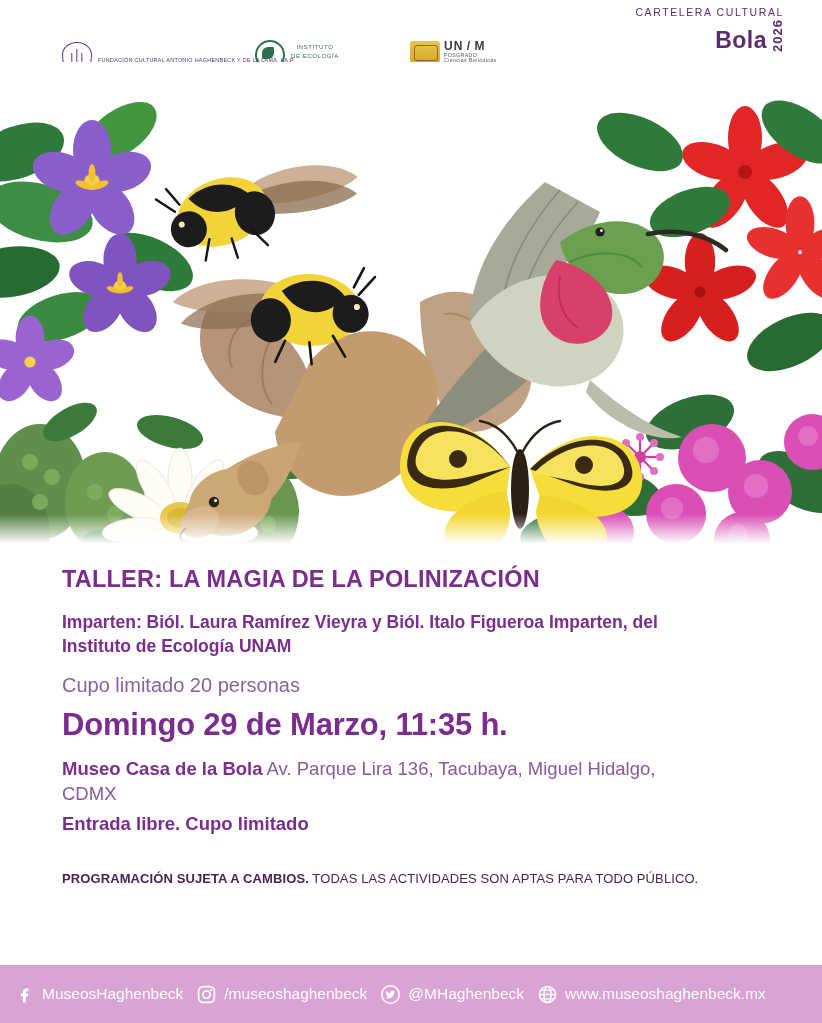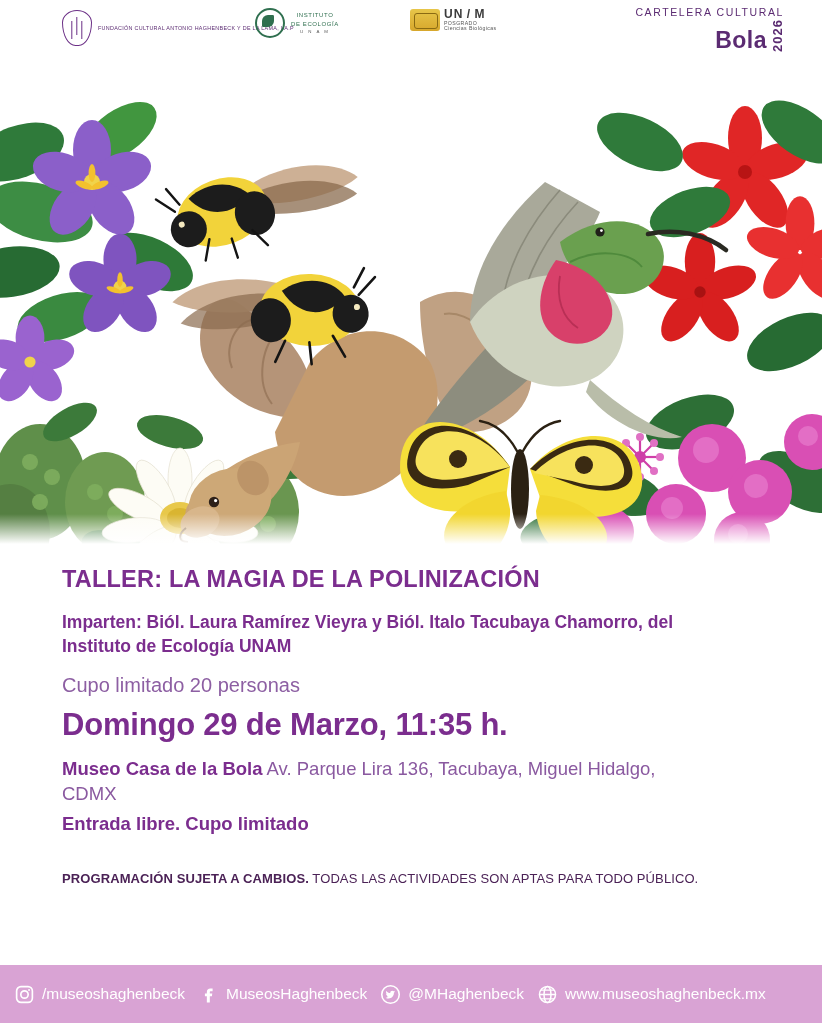--- a/index.html
+++ b/index.html
@@ -26,20 +26,21 @@
   .logo-bar {
     position: relative;
     height: 62px;
     background: #ffffff;
   }
   .logo {
     position: absolute;
     display: flex;
     align-items: center;
     gap: 6px;
+    margin-top: 32px;
   }
   .logo-fcah { left: 62px; top: 10px; }
   .logo-ecologia { left: 255px; top: 8px; }
   .logo-unam { left: 410px; top: 8px; }
 
   .crest {
     width: 28px;
     height: 34px;
     border: 1.2px solid #6b2f86;
     border-radius: 50% 50% 45% 45% / 35% 35% 65% 65%;
@@ -566,53 +567,53 @@
         <linearGradient id="fadeb" x1="0" y1="0" x2="0" y2="1">
           <stop offset="0%" stop-color="#ffffff" stop-opacity="0"></stop>
           <stop offset="100%" stop-color="#ffffff" stop-opacity="1"></stop>
         </linearGradient>
       </defs>
     </svg>
   </div>
 
   <div class="content">
     <h1 class="title">TALLER: LA MAGIA DE LA POLINIZACIÓN</h1>
-    <p class="presenters">Imparten: Biól. Laura Ramírez Vieyra y Biól. Italo Tacubaya Chamorro, del Instituto de Ecología UNAM</p>
+    <p class="presenters">Imparten: Biól. Laura Ramírez Vieyra y Biól. Italo Figueroa Imparten, del Instituto de Ecología UNAM</p>
     <p class="cupo">Cupo limitado 20 personas</p>
     <p class="date">Domingo 29 de Marzo, 11:35 h.</p>
     <p class="venue"><b>Museo Casa de la Bola</b><span class="light"> Av. Parque Lira 136, Tacubaya, Miguel Hidalgo, CDMX</span></p>
     <p class="free">Entrada libre. Cupo limitado</p>
     <p class="notice"><b>PROGRAMACIÓN SUJETA A CAMBIOS.</b><span> TODAS LAS ACTIVIDADES SON APTAS PARA TODO PÚBLICO.</span></p>
   </div>
 
   <div class="footer">
+
+    <div class="social">
+      <span class="ico">
+        <svg width="21" height="21" viewBox="0 0 24 24">
+          <path d="M14.6 8.4h2.1V5.2h-2.6c-2.5 0-4 1.6-4 4.1v1.6H7.9v3.2h2.2V21h3.4v-6.9h2.4l.4-3.2h-2.8V9.6c0-.8.3-1.2 1.1-1.2z" fill="#ffffff"></path>
+        </svg>
+      </span>
+      <span>MuseosHaghenbeck</span>
+    </div>
 
     <div class="social">
       <span class="ico">
         <svg width="21" height="21" viewBox="0 0 24 24" fill="none" stroke="#ffffff" stroke-width="1.9">
           <rect x="3" y="3" width="18" height="18" rx="5"></rect>
           <circle cx="12" cy="12" r="4.2"></circle>
           <circle cx="17.2" cy="6.8" r="1.1" fill="#ffffff" stroke="none"></circle>
         </svg>
       </span>
       <span>/museoshaghenbeck</span>
     </div>
 
     <div class="social">
       <span class="ico">
         <svg width="21" height="21" viewBox="0 0 24 24">
-          <path d="M14.6 8.4h2.1V5.2h-2.6c-2.5 0-4 1.6-4 4.1v1.6H7.9v3.2h2.2V21h3.4v-6.9h2.4l.4-3.2h-2.8V9.6c0-.8.3-1.2 1.1-1.2z" fill="#ffffff"></path>
-        </svg>
-      </span>
-      <span>MuseosHaghenbeck</span>
-    </div>
-
-    <div class="social">
-      <span class="ico">
-        <svg width="21" height="21" viewBox="0 0 24 24">
           <circle cx="12" cy="12" r="10" fill="none" stroke="#ffffff" stroke-width="1.8"></circle>
           <path d="M17.5 8.6c-.4.2-.9.3-1.3.4.5-.3.8-.7 1-1.2-.5.3-1 .5-1.5.6-.4-.5-1-.8-1.7-.8-1.3 0-2.3 1-2.3 2.3 0 .2 0 .4.1.5-1.9-.1-3.6-1-4.7-2.4-.2.3-.3.7-.3 1.2 0 .8.4 1.5 1 1.9-.4 0-.7-.1-1-.3 0 1.1.8 2 1.8 2.2-.2.1-.4.1-.6.1h-.4c.3.9 1.1 1.5 2.1 1.6-.8.6-1.7.9-2.8.9h-.5c1 .6 2.1 1 3.3 1 4 0 6.2-3.3 6.2-6.2v-.3c.4-.3.8-.7 1.1-1.2z" fill="#ffffff"></path>
         </svg>
       </span>
       <span>@MHaghenbeck</span>
     </div>
 
     <div class="social">
       <span class="ico">
         <svg width="21" height="21" viewBox="0 0 24 24" fill="none" stroke="#ffffff" stroke-width="1.7">

